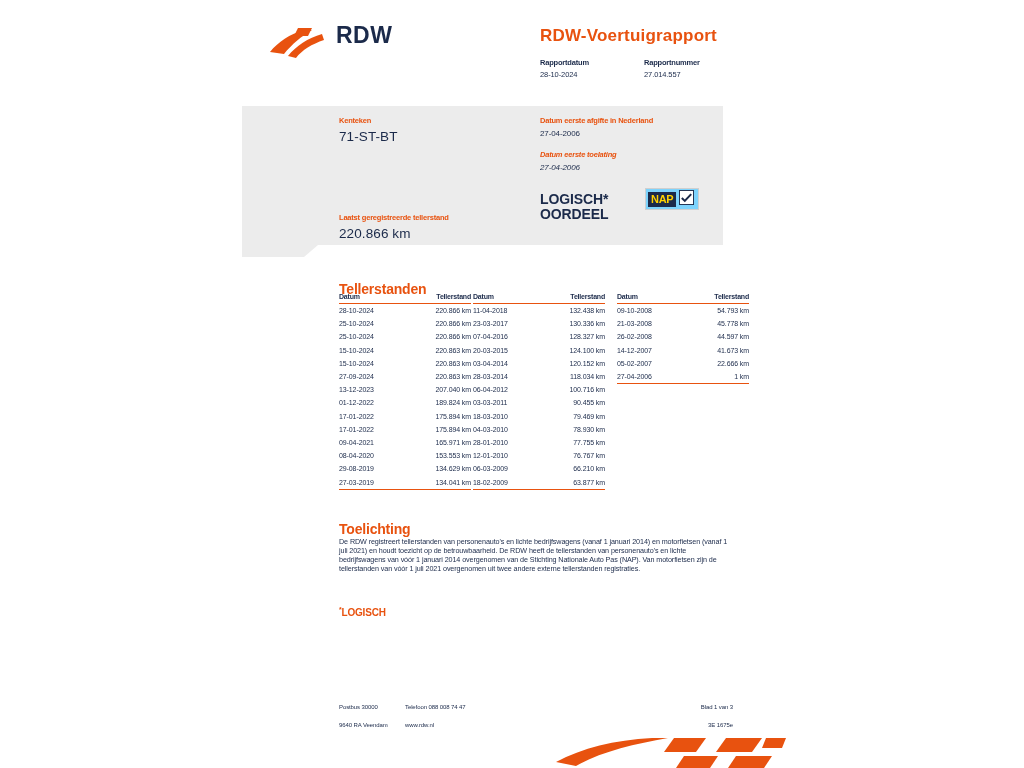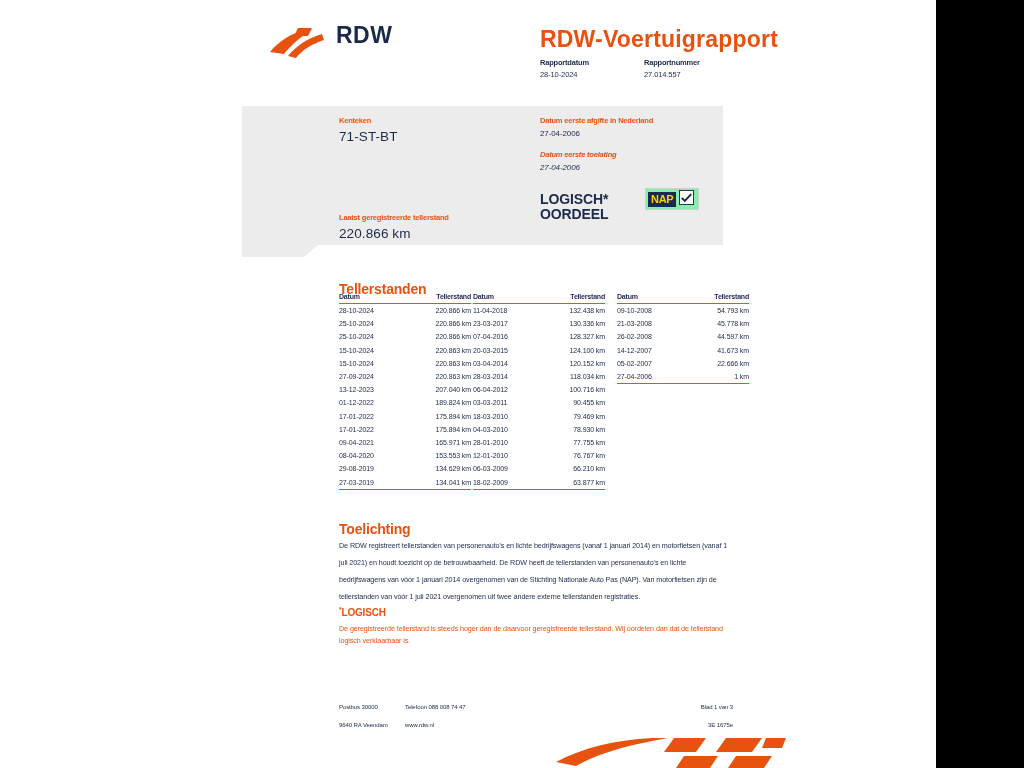--- a/index.html
+++ b/index.html
@@ -4,41 +4,41 @@
 <style>
   * { box-sizing: border-box; }
   html, body {
     margin: 0; padding: 0;
     width: 1024px; height: 768px;
     background: #000;
     font-family: "Liberation Sans", sans-serif;
   }
   .page {
     position: relative;
-    width: 936px; height: 768px;
+    width: 1024px; height: 768px;
     background: #ffffff;
     overflow: hidden;
   }
 
   
   .logo-wrap {
     position: absolute;
     left: 268px; top: 22px;
     width: 240px; height: 46px;
   }
   .logo-mark { position: absolute; left: 0; top: 4px; width: 58px; height: 34px; }
   .logo-text {
     position: absolute; left: 68px; top: 0;
     font-size: 23px; font-weight: bold; color: #1b2a4a;
     letter-spacing: .5px;
   }
 
   .report-title {
     position: absolute; left: 540px; top: 26px;
-    font-size: 23px; font-weight: bold; color: #e8520f;
+    font-size: 17px; font-weight: bold; color: #e8520f;
     letter-spacing: .2px;
   }
 
   .meta-block { position: absolute; top: 58px; font-size: 7.5px; color: #1b2a4a; }
   .meta-block .lbl { font-weight: bold; letter-spacing: -0.2px; }
   .meta-block .val { margin-top: 3px; letter-spacing: -0.1px; }
   .meta-date { left: 540px; }
   .meta-num  { left: 609px; margin-left: 35px; }
 
   
@@ -85,21 +85,21 @@
 
   .oordeel {
     position: absolute; left: 540px; top: 192px;
     font-size: 14px; font-weight: bold; color: #1b2a4a;
     line-height: 15px; letter-spacing: -0.1px;
   }
 
   .nap-badge {
     position: absolute; left: 645px; top: 188px;
     width: 54px; height: 22px;
-    background: #86efac;
+    background: #7dd3fc;
     border: 1px solid #cfcfcf;
     display: flex; align-items: center;
   }
   .nap-badge .nap-word {
     background: #1b2a4a; color: #ffd200;
     font-size: 11px; font-weight: bold;
     padding: 1px 3px 2px 3px;
     margin-left: 2px;
     letter-spacing: -0.3px;
   }
@@ -132,21 +132,21 @@
   .tbl tbody tr:last-child td { border-bottom: 1px solid #e8520f; }
 
   #tbl-1 { left: 339px; }
   #tbl-2 { left: 473px; }
   #tbl-3 { left: 617px; }
 
   
   #toel-title { left: 339px; top: 521px; }
   .toel-body {
     position: absolute; left: 339px; top: 537px; width: 394px;
-    font-size: 7.2px; line-height: 17px; color: #1b2a4a;
+    font-size: 7.2px; line-height: 9px; color: #1b2a4a;
     letter-spacing: -0.1px;
   }
   .logisch-head {
     position: absolute; left: 339px; top: 606px;
     font-size: 10px; font-weight: bold; color: #e8520f;
     letter-spacing: -0.2px;
   }
   .logisch-head .star { font-size: 7px; vertical-align: super; }
   .logisch-body {
     position: absolute; left: 339px; top: 623px; width: 394px;
@@ -409,21 +409,20 @@
         </tbody>
     </table>
   </div>
 
   <div class="section-title" id="toel-title">Toelichting</div>
   <div class="toel-body">De RDW registreert tellerstanden van personenauto's en lichte bedrijfswagens (vanaf 1 januari 2014) en motorfietsen (vanaf 1 juli 2021) en houdt toezicht op de betrouwbaarheid. De RDW heeft de tellerstanden van personenauto's en lichte bedrijfswagens van vóór 1 januari 2014 overgenomen van de Stichting Nationale Auto Pas (NAP). Van motorfietsen zijn de tellerstanden van vóór 1 juli 2021 overgenomen uit twee andere externe tellerstanden registraties.</div>
 
   <div class="logisch-head">
     <span class="star">*</span><span>LOGISCH</span>
   </div>
-  <div class="logisch-body">De geregistreerde tellerstand is steeds hoger dan de daarvoor geregistreerde tellerstand. Wij oordelen dan dat de tellerstand logisch verklaarbaar is.</div>
 
   <div class="footer f-c1">
     <div>Postbus 30000</div>
     <div>9640 RA Veendam</div>
   </div>
   <div class="footer f-c2">
     <div>Telefoon 088 008 74 47</div>
     <div>www.rdw.nl</div>
   </div>
   <div class="footer f-c3">

